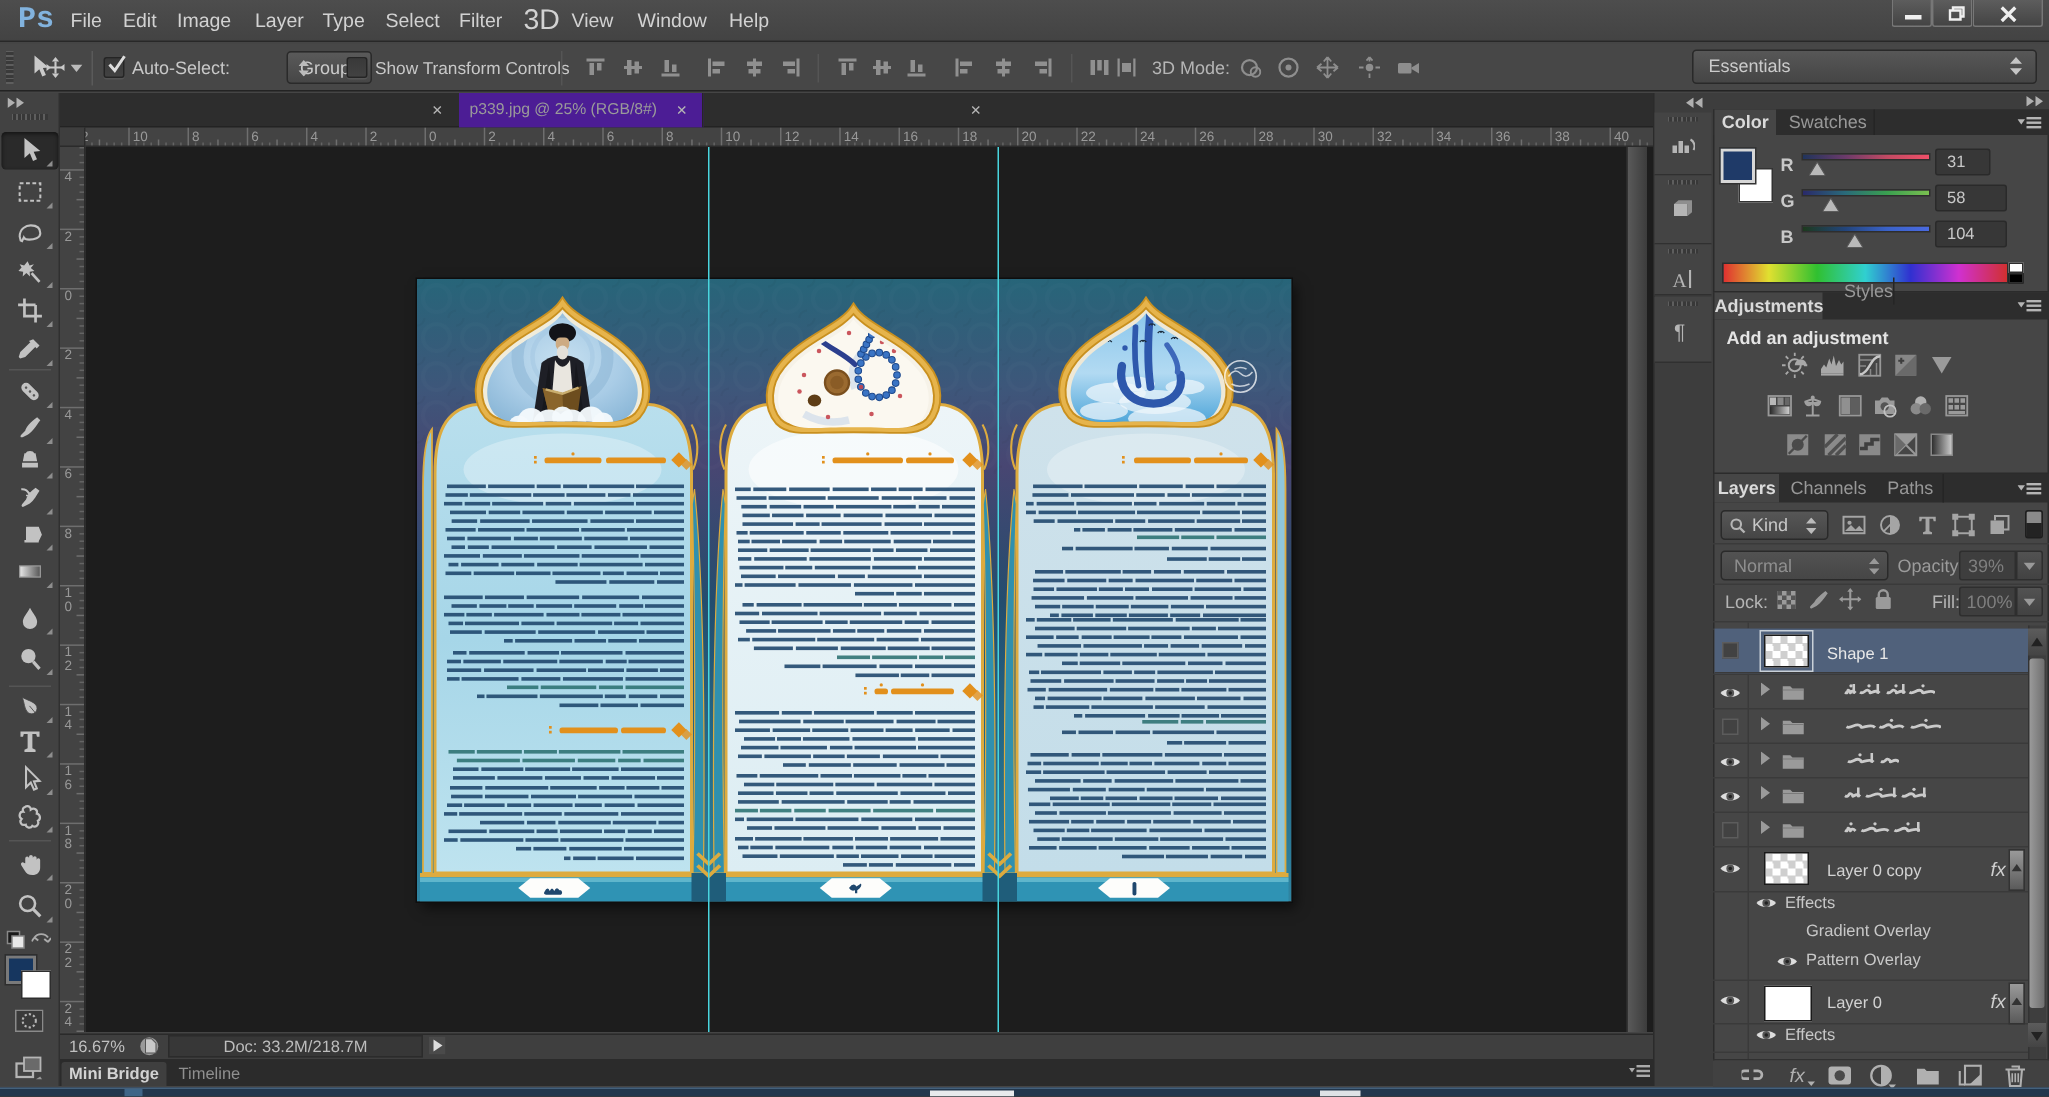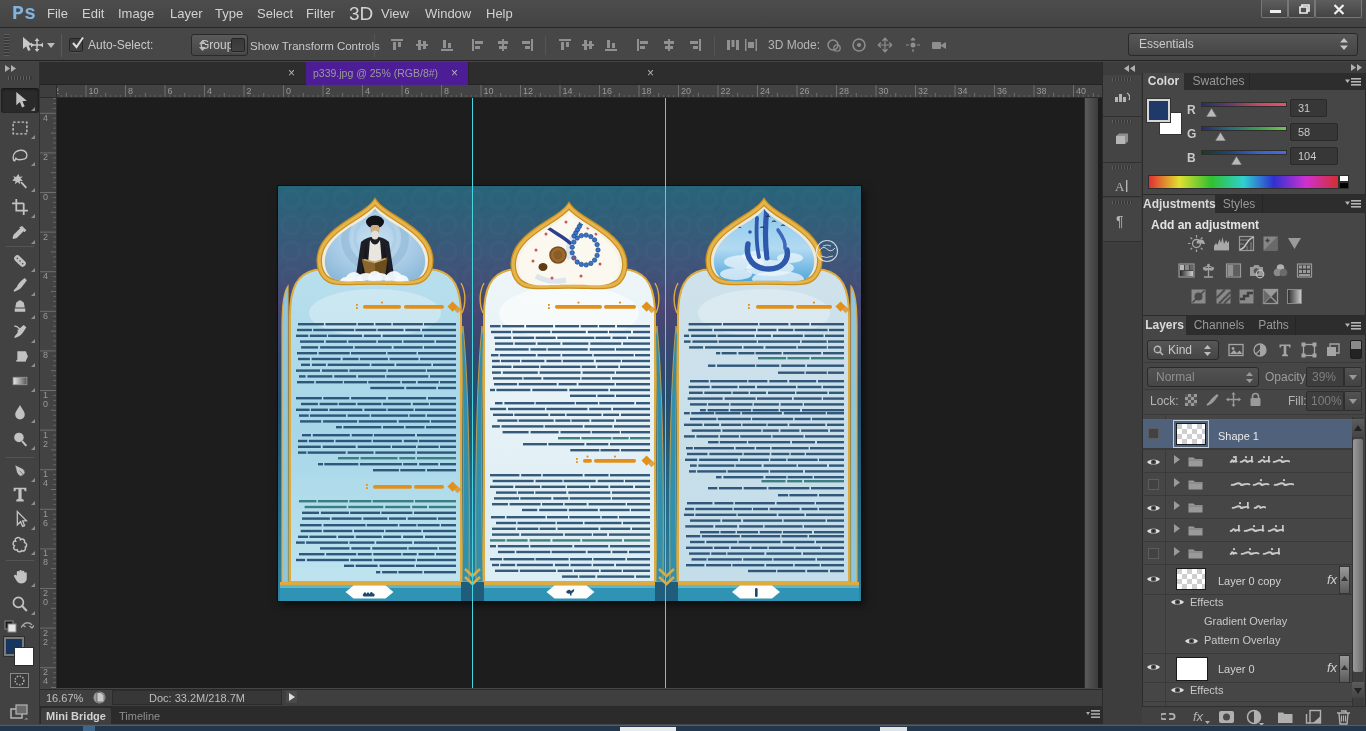--- a/index.html
+++ b/index.html
@@ -1662,21 +1662,21 @@
 <svg style="position:absolute;left:1231px;top:156px" width="11" height="9" viewBox="0 0 11 9">
       <path d="M5.5 0 L11 9 H0z" fill="#b9b9b9" stroke="#555" stroke-width="0.8"></path>
     </svg>
 <div style="position:absolute;left:1290px;top:147px;width:48px;height:18px;background:#373737;border:1px solid #2a2a2a;border-radius:2px;color:#c8c8c8;font-size:11px;line-height:16px;text-indent:7px;">104</div>
 <div style="position:absolute;left:1148px;top:175px;width:191px;height:14px;background:linear-gradient(to right,#e03030,#e0e030 16%,#30c030 33%,#30d0d0 50%,#3030d0 66%,#d030d0 83%,#d03030);border:1px solid #2e2e2e;"></div>
 <div style="position:absolute;left:1339px;top:175px;width:10px;height:7px;background:#fff;border:1px solid #2e2e2e;"></div>
 <div style="position:absolute;left:1339px;top:182px;width:10px;height:7px;background:#000;border:1px solid #2e2e2e;"></div>
 <div style="position:absolute;left:1142px;top:195px;width:224px;height:121px;background:#464646;border:1px solid #2b2b2b;"></div>
 <div style="position:absolute;left:1142px;top:195px;width:224px;height:18px;background:#2d2d2d;"></div>
 <div style="position:absolute;left:1143px;top:195px;width:72px;height:18px;background:#464646;color:#dadada;font-size:12px;font-weight:bold;line-height:18px;text-align:center;">Adjustments</div>
-<div style="position:absolute;left:1216px;top:195px;width:47px;height:18px;color:#989898;font-size:12px;line-height:18px;text-align:center;border-right:1px solid #252525;">Styles</div>
+<div style="position:absolute;left:1216px;top:185px;width:47px;height:18px;color:#989898;font-size:12px;line-height:18px;text-align:right;border-right:1px solid #252525;">Styles</div>
 <svg style="position:absolute;left:1345px;top:200px" width="16" height="8" viewBox="0 0 16 8">
       <path d="M0 1.5 l5 0 -2.5 3.5z" fill="#b5b5b5"></path>
       <rect x="6" y="0" width="10" height="1.6" fill="#b5b5b5"></rect>
       <rect x="6" y="3" width="10" height="1.6" fill="#b5b5b5"></rect>
       <rect x="6" y="6" width="10" height="1.6" fill="#b5b5b5"></rect>
     </svg>
 <div style="position:absolute;left:1151px;top:218px;width:150px;height:12px;color:#e4e4e4;font-size:12px;font-weight:bold;">Add an adjustment</div>
 <svg style="position:absolute;left:1188px;top:235px" width="17" height="17" viewBox="0 0 17 17">
       <circle cx="8.5" cy="8.5" r="4" fill="none" stroke="#a8a8a8" stroke-width="1.3"></circle>
       <path d="M8.5 8.5 a4 4 0 0 1 0-8 z" fill="#a8a8a8" transform="rotate(90 8.5 8.5)"></path>

